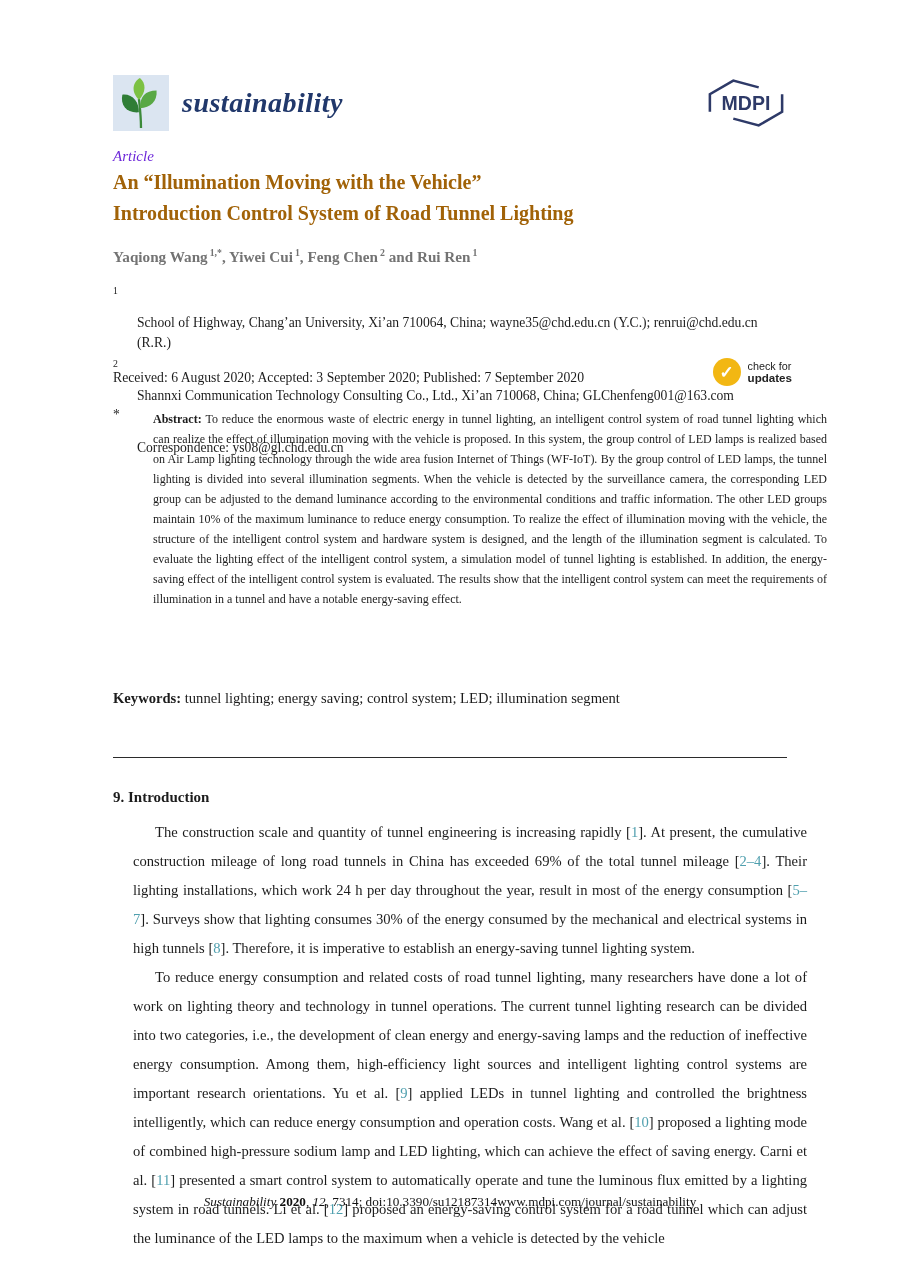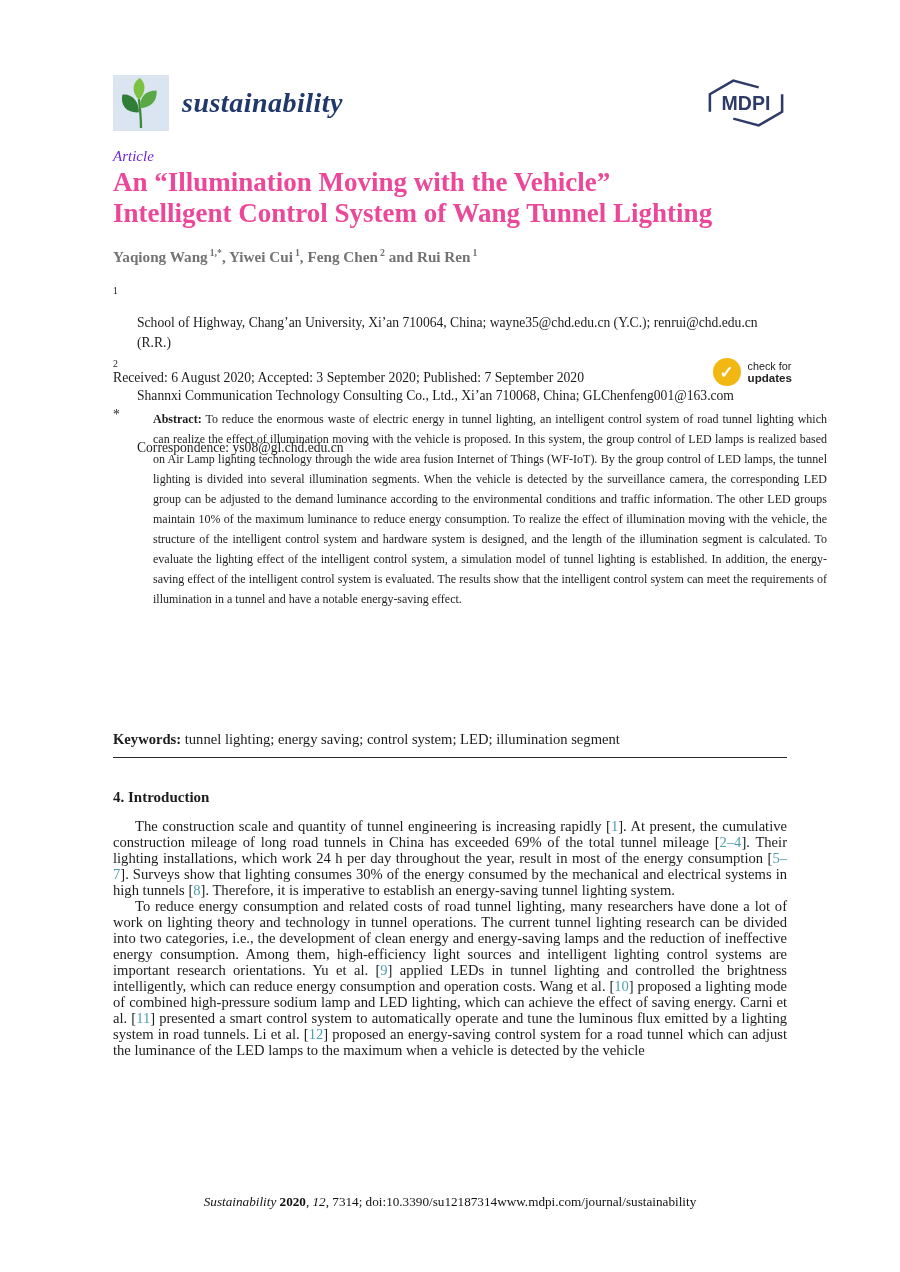--- a/index.html
+++ b/index.html
@@ -17,21 +17,21 @@
   .header-row{top:74px;height:58px;display:flex;justify-content:space-between;align-items:center;}
   .logo-group{display:flex;align-items:center;gap:13px;}
   .wordmark{
     font-family:"Liberation Serif", serif;
     font-style:italic;font-weight:bold;
     font-size:28px;color:#21386b;letter-spacing:0.5px;
   }
 
   
   .article-label{top:148px;font-style:italic;font-size:15px;color:#6d28d9;}
-  .title{top:167px;font-size:27px;font-weight:bold;line-height:31px;color:#ec4899;}
+  .title{top:167px;font-size:20px;font-weight:bold;line-height:31px;color:#a16207;}
   .authors{top:248px;font-size:15.2px;font-weight:bold;color:#737373;}
   .authors sup{font-size:9.8px;vertical-align:super;line-height:0;margin-left:2px;font-weight:bold;}
   .affils{top:280px;font-size:13.6px;line-height:19.8px;}
   .affil-row{display:flex;}
   .affil-marker{width:24px;flex:0 0 24px;}
   .affil-marker.sup{font-size:9.8px;padding-top:1px;}
   .affil-text{flex:1;margin-top:33px;}
   .dates{top:370px;font-size:13.7px;}
 
   
@@ -41,26 +41,26 @@
     background:#f2b713;color:#fff;
     display:flex;align-items:center;justify-content:center;
     font-size:17px;font-weight:bold;
     font-family:"Liberation Sans", sans-serif;
   }
   .badge-text{font-family:Liberation Sans, sans-serif;font-size:10.8px;line-height:12.5px;color:#222;}
   .badge-text .b2{font-weight:bold;font-size:11.6px;}
 
   
   .abstract{top:409px;font-size:12px;line-height:20px;text-align:justify;margin-left:40px;}
-  .keywords{top:729px;font-size:14.6px;line-height:20.5px;}
+  .keywords{top:688px;font-size:14.6px;line-height:20.5px;}
   .rule{top:757px;border-top:1px solid #2b2b2b;height:0;}
 
   
   .heading{top:789px;font-size:15px;font-weight:bold;}
-  .bodytext{top:818px;font-size:14.6px;line-height:16px;text-align:justify;}
+  .bodytext{top:818px;font-size:14.6px;line-height:29px;text-align:justify;margin-left:20px;}
   .bodytext p{margin:0;text-indent:22px;}
   .cite{color:#4f9fae;}
 
   
   .footer{top:1194px;display:flex;justify-content:center;font-size:13.2px;color:#111;}
   .footer .it{font-style:italic;}
   .footer .bd{font-weight:bold;}
 </style>
 </head>
 <body>
@@ -82,21 +82,21 @@
       <polyline points="5,35 5,17 29,3 55,10" fill="none" stroke="#2e3a68" stroke-width="2.6"></polyline>
       <polyline points="79,17 79,35 55,49 29,42" fill="none" stroke="#2e3a68" stroke-width="2.6"></polyline>
       <text x="42" y="33" text-anchor="middle" font-size="20" font-weight="bold" fill="#2e3a68" font-family="Liberation Sans, sans-serif">MDPI</text>
     </svg>
   </div>
 
   <div class="abs article-label">Article</div>
 
   <div class="abs title">
     <div>An “Illumination Moving with the Vehicle”</div>
-    <div>Intelligent Control System of Wang Tunnel Lighting</div>
+    <div>Introduction Control System of Road Tunnel Lighting</div>
   </div>
 
   <div class="abs authors">
     <span><span>Yaqiong Wang</span><sup>1,*</sup><span>, </span></span><span><span>Yiwei Cui</span><sup>1</sup><span>, </span></span><span><span>Feng Chen</span><sup>2</sup><span> and </span></span><span><span>Rui Ren</span><sup>1</sup><span></span></span>
   </div>
 
   <div class="abs affils">
     <div class="affil-row">
       <div class="affil-marker sup">1</div>
       <div class="affil-text">School of Highway, Chang’an University, Xi’an 710064, China; wayne35@chd.edu.cn (Y.C.); renrui@chd.edu.cn (R.R.)</div>
@@ -126,21 +126,21 @@
     <span>To reduce the enormous waste of electric energy in tunnel lighting, an intelligent control system of road tunnel lighting which can realize the effect of illumination moving with the vehicle is proposed. In this system, the group control of LED lamps is realized based on Air Lamp lighting technology through the wide area fusion Internet of Things (WF-IoT). By the group control of LED lamps, the tunnel lighting is divided into several illumination segments. When the vehicle is detected by the surveillance camera, the corresponding LED group can be adjusted to the demand luminance according to the environmental conditions and traffic information. The other LED groups maintain 10% of the maximum luminance to reduce energy consumption. To realize the effect of illumination moving with the vehicle, the structure of the intelligent control system and hardware system is designed, and the length of the illumination segment is calculated. To evaluate the lighting effect of the intelligent control system, a simulation model of tunnel lighting is established. In addition, the energy-saving effect of the intelligent control system is evaluated. The results show that the intelligent control system can meet the requirements of illumination in a tunnel and have a notable energy-saving effect.</span>
   </div>
 
   <div class="abs keywords">
     <b>Keywords:</b>
     <span>tunnel lighting; energy saving; control system; LED; illumination segment</span>
   </div>
 
   <div class="abs rule"></div>
 
-  <div class="abs heading">4. Introduction</div>
+  <div class="abs heading">9. Introduction</div>
 
   <div class="abs bodytext">
     <p>The construction scale and quantity of tunnel engineering is increasing rapidly [<span class="cite">1</span>]. At present, the cumulative construction mileage of long road tunnels in China has exceeded 69% of the total tunnel mileage [<span class="cite">2–4</span>]. Their lighting installations, which work 24 h per day throughout the year, result in most of the energy consumption [<span class="cite">5–7</span>]. Surveys show that lighting consumes 30% of the energy consumed by the mechanical and electrical systems in high tunnels [<span class="cite">8</span>]. Therefore, it is imperative to establish an energy-saving tunnel lighting system.</p>
     <p>To reduce energy consumption and related costs of road tunnel lighting, many researchers have done a lot of work on lighting theory and technology in tunnel operations. The current tunnel lighting research can be divided into two categories, i.e., the development of clean energy and energy-saving lamps and the reduction of ineffective energy consumption. Among them, high-efficiency light sources and intelligent lighting control systems are important research orientations. Yu et al. [<span class="cite">9</span>] applied LEDs in tunnel lighting and controlled the brightness intelligently, which can reduce energy consumption and operation costs. Wang et al. [<span class="cite">10</span>] proposed a lighting mode of combined high-pressure sodium lamp and LED lighting, which can achieve the effect of saving energy. Carni et al. [<span class="cite">11</span>] presented a smart control system to automatically operate and tune the luminous flux emitted by a lighting system in road tunnels. Li et al. [<span class="cite">12</span>] proposed an energy-saving control system for a road tunnel which can adjust the luminance of the LED lamps to the maximum when a vehicle is detected by the vehicle</p>
   </div>
 
   <div class="abs footer">
     <div>
       <span class="it">Sustainability</span>
       <span class="bd">2020</span><span>, </span><span class="it">12</span><span>, 7314; doi:10.3390/su12187314</span>

